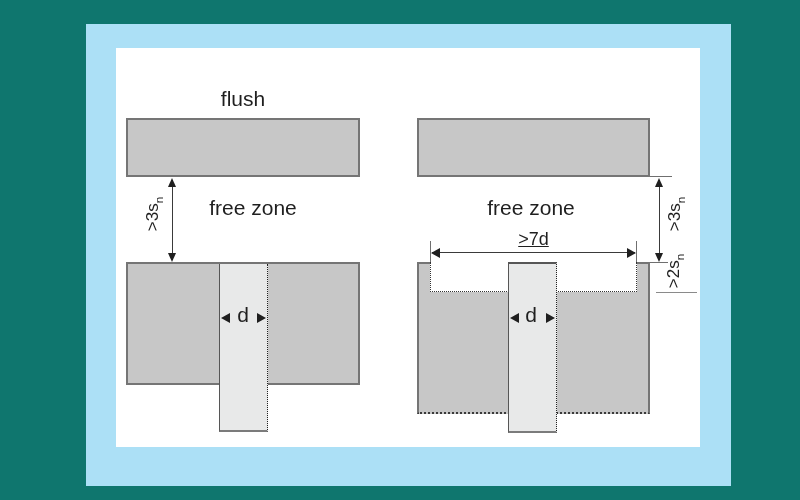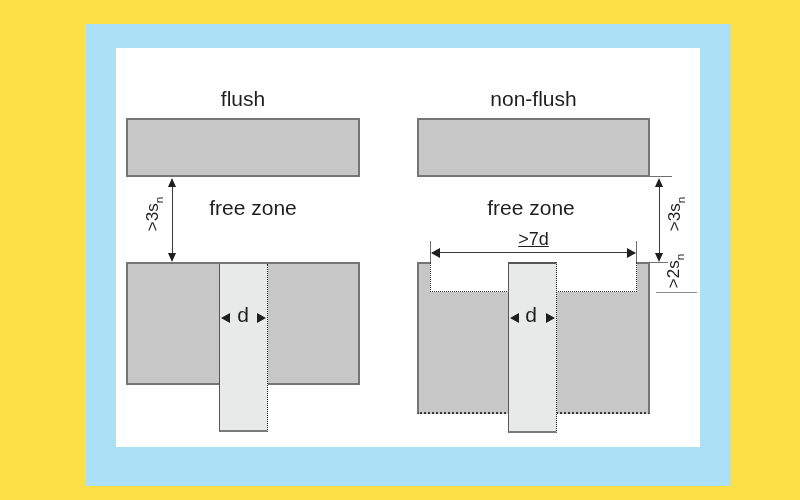--- a/index.html
+++ b/index.html
@@ -1,17 +1,17 @@
 <!DOCTYPE html>
 <html><head>
 <meta charset="utf-8">
 <style>
   html,body{margin:0;padding:0;}
   body{width:800px;height:500px;background:#ffffff;font-family:"Liberation Sans",sans-serif;}
-  .page{position:relative;width:800px;height:500px;background:#fde047;overflow:hidden;color:#1f1f1f;}
+  .page{position:relative;width:800px;height:500px;background:#0f766e;overflow:hidden;color:#1f1f1f;}
   .frame{position:absolute;left:86px;top:24px;width:645px;height:462px;background:#ace0f6;}
   .panel{position:absolute;left:116px;top:48px;width:584px;height:399px;background:#ffffff;}
   .abs{position:absolute;}
   .title{font-size:21px;text-align:center;line-height:24px;}
   .freezone{font-size:21px;text-align:center;line-height:24px;}
   .bar{background:#c7c7c7;border:2px solid #757575;box-sizing:border-box;}
   .block{background:#c7c7c7;box-sizing:border-box;}
   .sensor{background:#e8e9e9;box-sizing:border-box;}
   .vline{width:0;border-left:1px solid #3a3a3a;}
   .hline{height:0;border-top:1px solid #3a3a3a;}
@@ -45,21 +45,20 @@
   <div class="abs freezone z4" style="left:183px;top:196px;width:140px;">free zone</div>
 
   <div class="abs block z1" style="left:126px;top:262px;width:234px;height:123px;border:2px solid #757575;"></div>
 
   <div class="abs sensor z3" style="left:219px;top:264px;width:49px;height:168px;border-left:1px solid #565656;border-right:1px dotted #222222;border-bottom:2px solid #7b7b7b;"></div>
 
   <div class="abs arr-left z5" style="left:221px;top:313px;"></div>
   <div class="abs dlabel" style="left:232px;top:303px;width:22px;">d</div>
   <div class="abs arr-right z5" style="left:257px;top:313px;"></div>
 
-  <div class="abs title z4" style="left:417px;top:87px;width:233px;">non-flush</div>
 
   <div class="abs bar z2" style="left:417px;top:118px;width:233px;height:59px;"></div>
 
   <div class="abs extline z4" style="left:650px;top:176px;width:22px;"></div>
 
   <div class="abs vline z4" style="left:659px;top:180px;height:80px;"></div>
   <div class="abs arr-up z4" style="left:655px;top:178px;"></div>
   <div class="abs arr-down z4" style="left:655px;top:253px;"></div>
   <div class="abs rot-label z4" style="left:678px;top:214px;"><span>&gt;3s</span><sub>n</sub></div>
 

